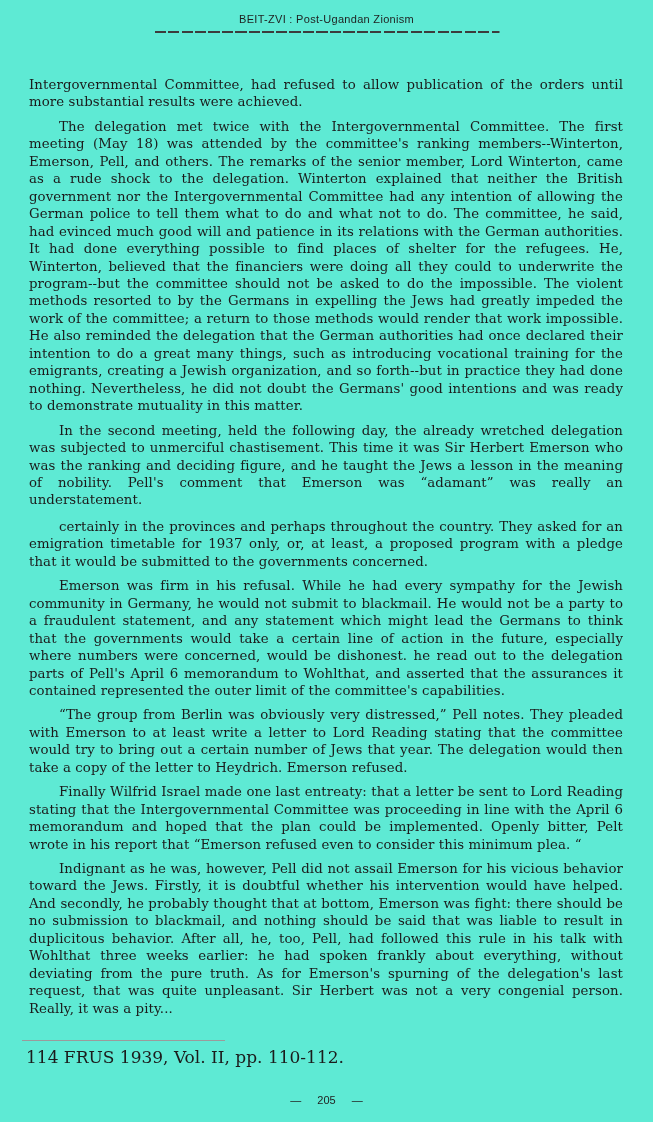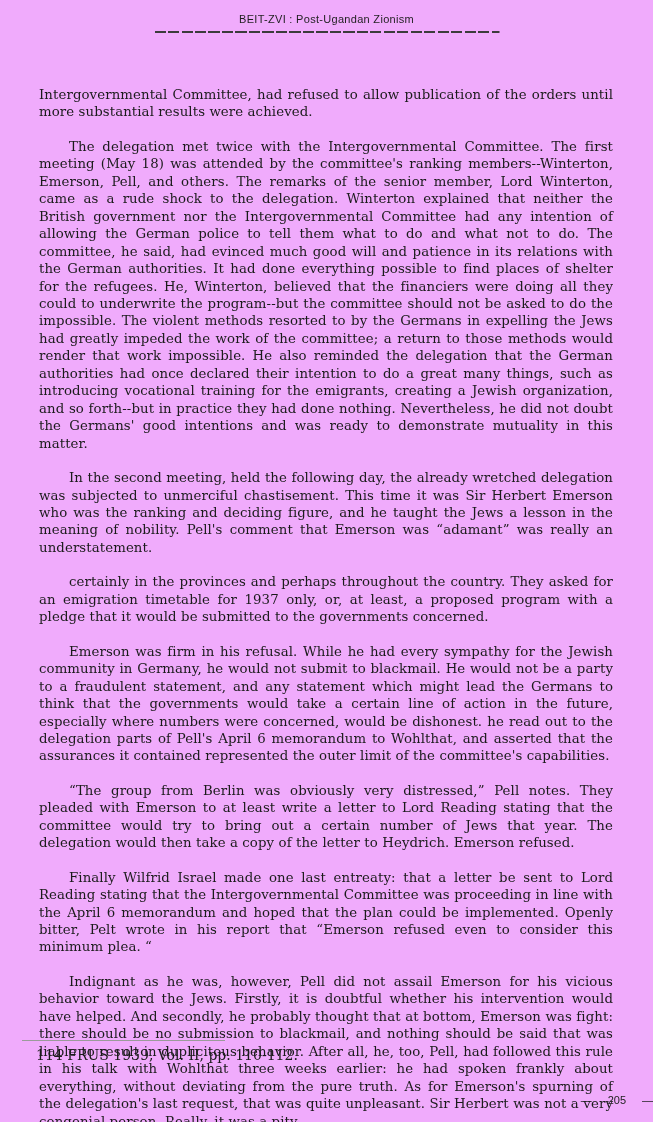--- a/index.html
+++ b/index.html
@@ -4,21 +4,21 @@
 <style>
   html, body {
     margin: 0;
     padding: 0;
     background: #ffffff;
   }
   .page {
     position: relative;
     width: 653px;
     height: 1122px;
-    background: #f0abfc;
+    background: #5eead4;
     font-family: "DejaVu Serif", serif;
     color: #1b1b1b;
     overflow: hidden;
   }
   .running-head {
     position: absolute;
     top: 13px;
     left: 0;
     right: 0;
     text-align: center;
@@ -40,50 +40,50 @@
     position: absolute;
     top: 69px;
     left: 22px;
     width: 608px;
     font-size: 13.3px;
     line-height: 17.45px;
     text-align: justify;
     letter-spacing: 0.1px;
   }
   .body-text p {
-    margin: 17px;
+    margin: 7px;
     text-indent: 30px;
   }
   .body-text p.noindent {
     text-indent: 0;
   }
   .body-text p.gap-before {
     margin-top: 9px;
   }
   .footnote-rule {
     position: absolute;
     top: 1040px;
     left: 22px;
     width: 203px;
     height: 1px;
     background: #9b9b9b;
   }
   .footnote {
     position: absolute;
     top: 1047px;
-    left: 36px;
-    font-size: 14px;
+    left: 26px;
+    font-size: 17px;
     color: #1b1b1b;
   }
   .page-footer {
     position: absolute;
     top: 1094px;
     left: 0;
     right: 0;
-    text-align: right;
+    text-align: center;
     font-family: "Liberation Sans", sans-serif;
     font-size: 11px;
     color: #222222;
   }
   .page-footer .page-num {
     display: inline-block;
     margin: 0 16px;
   }
 </style>
 </head>

